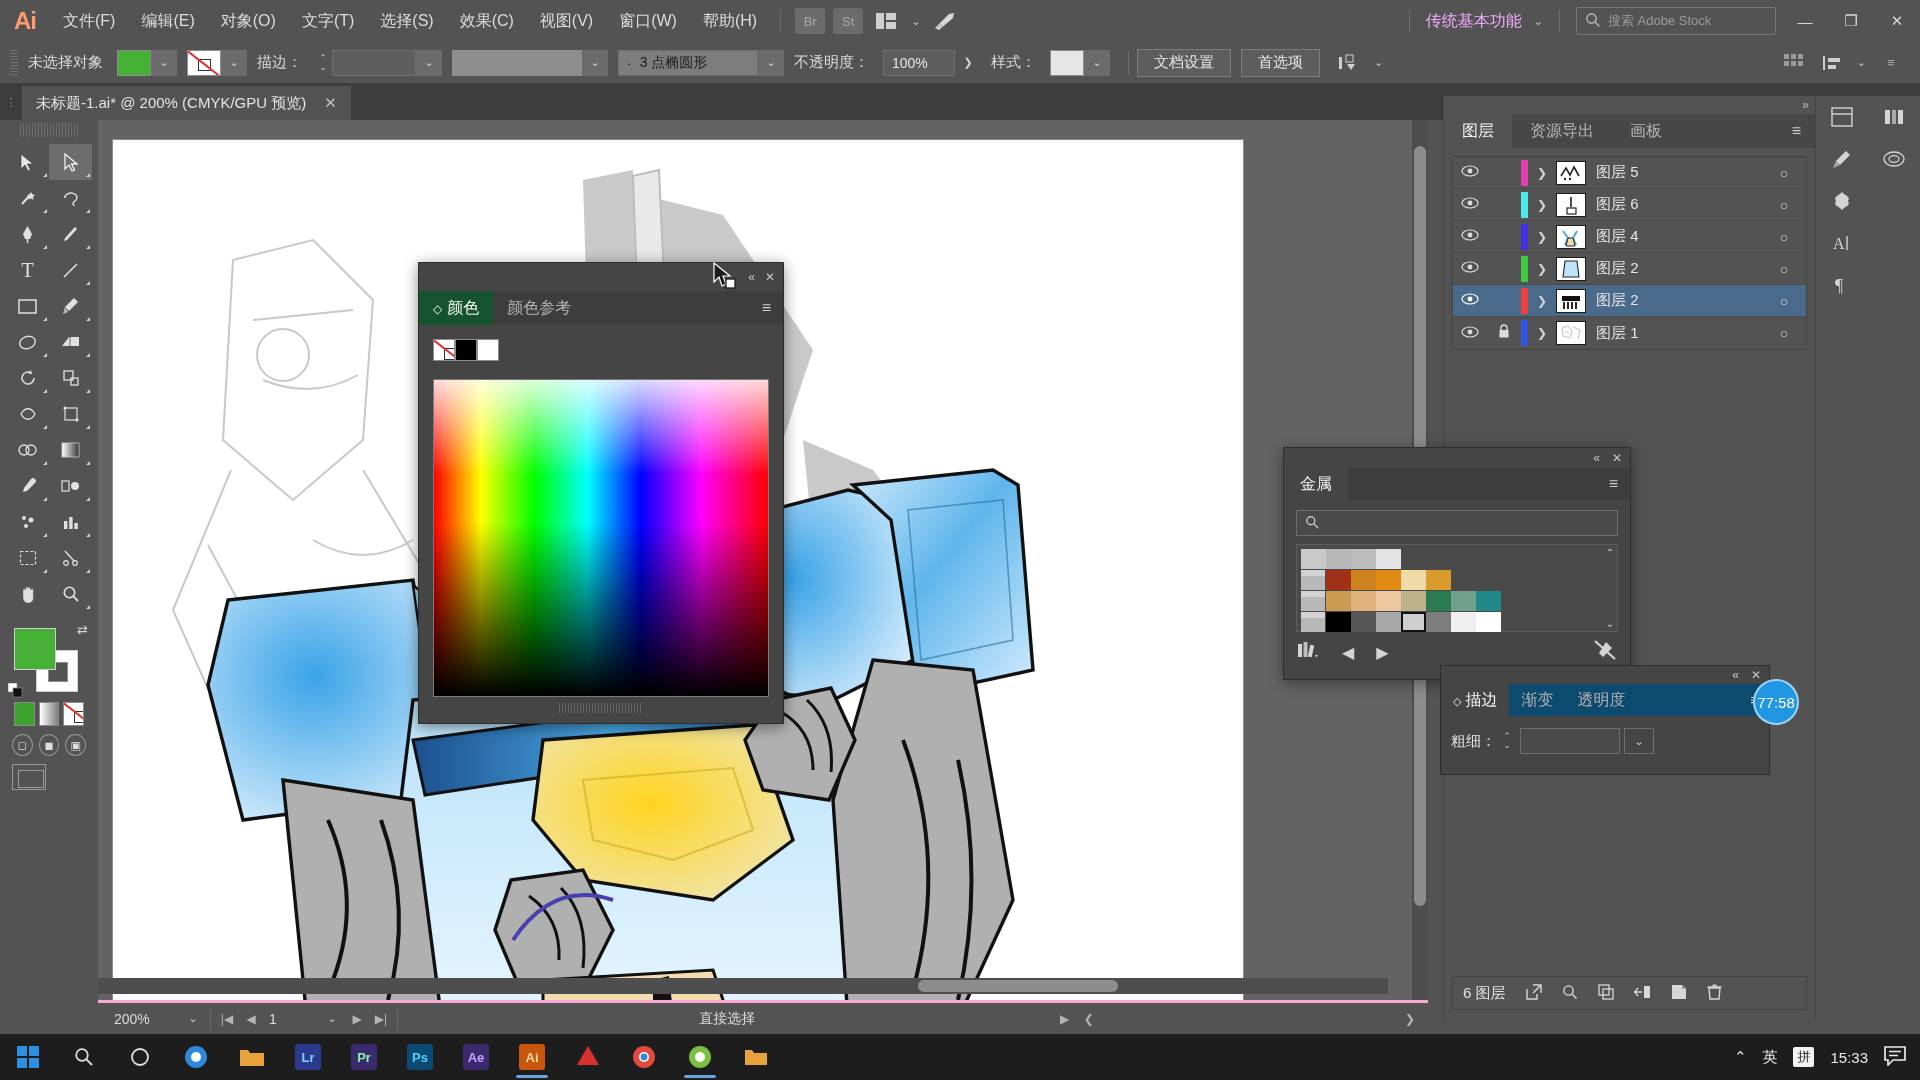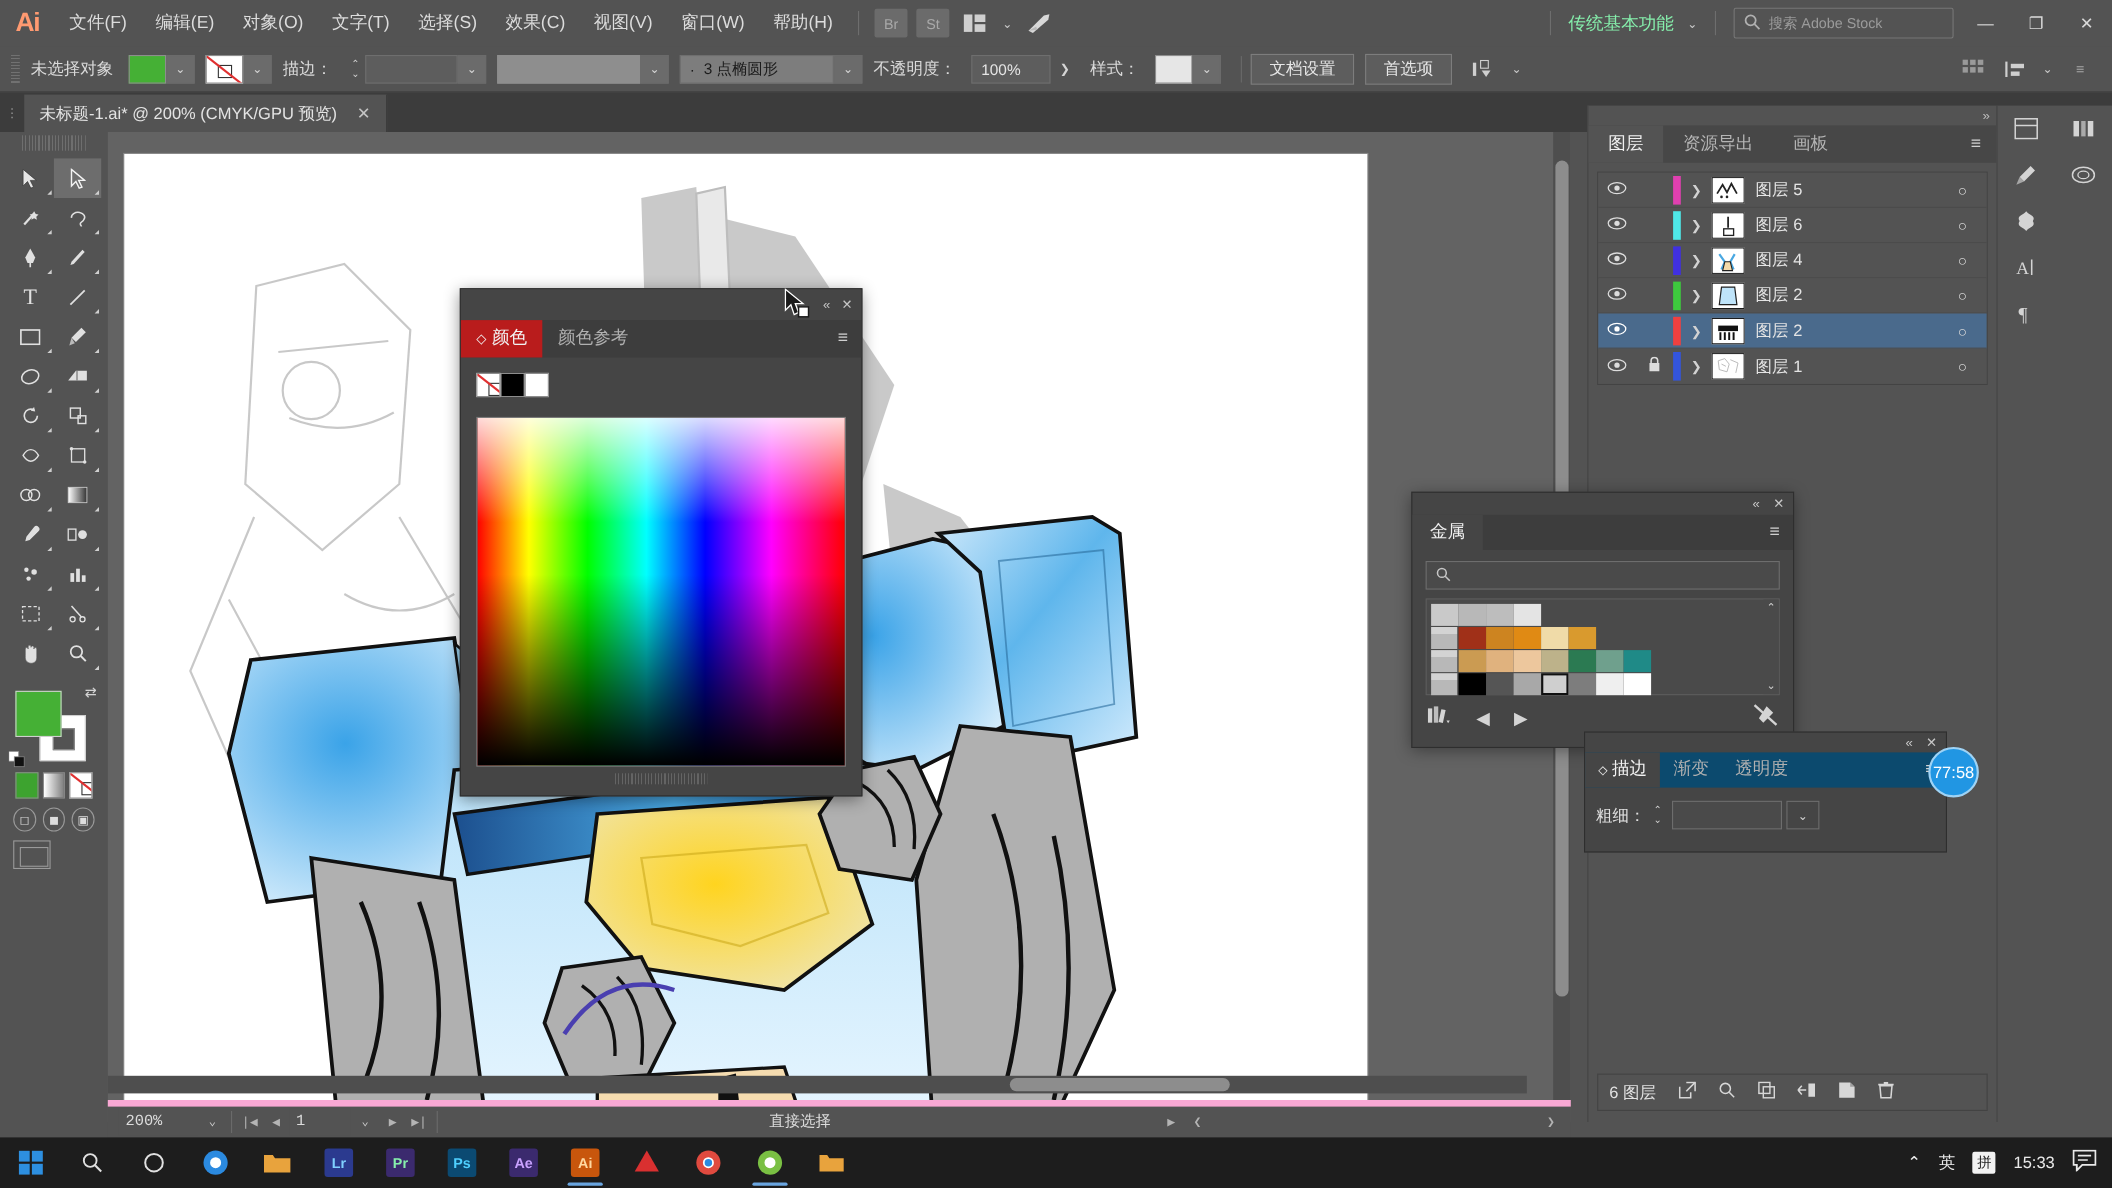--- a/index.html
+++ b/index.html
@@ -26,21 +26,21 @@
     white-space:nowrap; cursor:default;
   }
   .mb-sep { width:1px; height:22px; background:#6e6e6e; margin:0 10px; }
   .mb-icon {
     width:30px; height:26px; margin:0 4px; display:flex; align-items:center;
     justify-content:center; font-size:13px; color:#a8a8a8;
     background:#6b6b6b; border-radius:2px;
   }
   .mb-icon.plain { background:transparent; }
   .mb-spacer { flex:1; }
-  .workspace-name { font-size:16px; color:#86efac; padding:0 6px; white-space:nowrap; }
+  .workspace-name { font-size:16px; color:#f0abfc; padding:0 6px; white-space:nowrap; }
   .caret { font-size:11px; color:#c9c9c9; padding:0 6px; }
   .search-box {
     display:flex; align-items:center; height:28px; width:200px;
     border:1px solid #777; border-radius:2px; margin:0 6px; padding:0 8px;
     color:#9d9d9d; font-size:13px;
   }
   .search-box span.lbl { margin-left:7px; font-size:13px; color:#9b9b9b; white-space:nowrap;}
   .wbtn { width:46px; height:42px; display:flex; align-items:center; justify-content:center;
     color:#d8d8d8; font-size:15px; }
 
@@ -145,22 +145,22 @@
     overflow:hidden;
   }
   .vscroll { position:absolute; right:0; top:0; width:16px; height:884px; background:#4e4e4e;}
   .vthumb { position:absolute; right:2px; top:26px; width:12px; height:760px; background:#8d8d8d;border-radius:6px;}
   .hscroll { position:absolute; left:0; bottom:26px; height:16px; width:1290px; background:#4e4e4e;}
   .hthumb { position:absolute; left:820px; bottom:28px; width:200px; height:12px; background:#8d8d8d;border-radius:6px;}
 
   
   .statusbar {
     position:absolute; left:98px; bottom:46px; width:1330px; height:34px;
-    background:#535353; display:flex; align-items:center; border-top:6px solid #f9a8d4;
-    padding-left:10px; font-size:14px; color:#dcdcdc;font-family:Liberation Mono, monospace;
+    background:#535353; display:flex; align-items:center; border-top:3px solid #f9a8d4;
+    padding-left:10px; font-size:14px; color:#dcdcdc;
   }
   .sb-field { width:72px; height:24px; background:#535353; display:flex;align-items:center;padding-left:6px;}
   .sb-dd{width:26px;height:24px;display:flex;align-items:center;justify-content:center;font-size:11px;color:#cfcfcf;}
   .sb-nav{width:24px;height:24px;display:flex;align-items:center;justify-content:center;color:#b4b4b4;font-size:12px;}
   .sb-sep{width:1px;height:20px;background:#6a6a6a;margin:0 4px;}
 
   
   .dock {
     position:absolute; right:0; top:96px; width:105px; height:924px; background:#535353;
     border-left:1px solid #454545;
@@ -200,21 +200,21 @@
 
   
   .colorpanel{
     position:absolute; left:418px; top:262px; width:366px; height:462px;
     background:#454545; border:1px solid #2e2e2e; box-shadow:0 3px 14px rgba(0,0,0,.45);
   }
   .cp-bar{height:28px;background:#454545;display:flex;align-items:center;justify-content:flex-end;
     padding-right:8px;color:#c6c6c6;font-size:12px;gap:10px;}
   .cp-tabs{height:34px;background:#3d3d3d;display:flex;align-items:flex-end;}
   .cp-tab{padding:0 14px;height:34px;line-height:34px;font-size:16px;color:#b0b0b0;}
-  .cp-tab.active{background:#b91c1c;color:#f2f2f2;}
+  .cp-tab.active{background:#14532d;color:#f2f2f2;}
   .cp-menu{margin-left:auto;padding-right:12px;color:#d0d0d0;line-height:34px;font-size:16px;}
   .cp-swatches{display:flex;margin:14px 0 0 14px;}
   .cp-sw{width:22px;height:22px;border:1px solid #8d8d8d;}
   .cp-spectrum{
     margin:18px 14px 0 14px; height:318px; border:1px solid #7a7a7a;
     background:
       linear-gradient(to bottom, rgba(255,255,255,0) 0%, rgba(255,255,255,0) 45%, rgba(0,0,0,1) 100%),
       linear-gradient(to bottom, rgba(255,255,255,.85) 0%, rgba(255,255,255,0) 30%),
       linear-gradient(to right,
         #ff0000 0%, #ffff00 14%, #00ff00 30%, #00ffff 46%,

